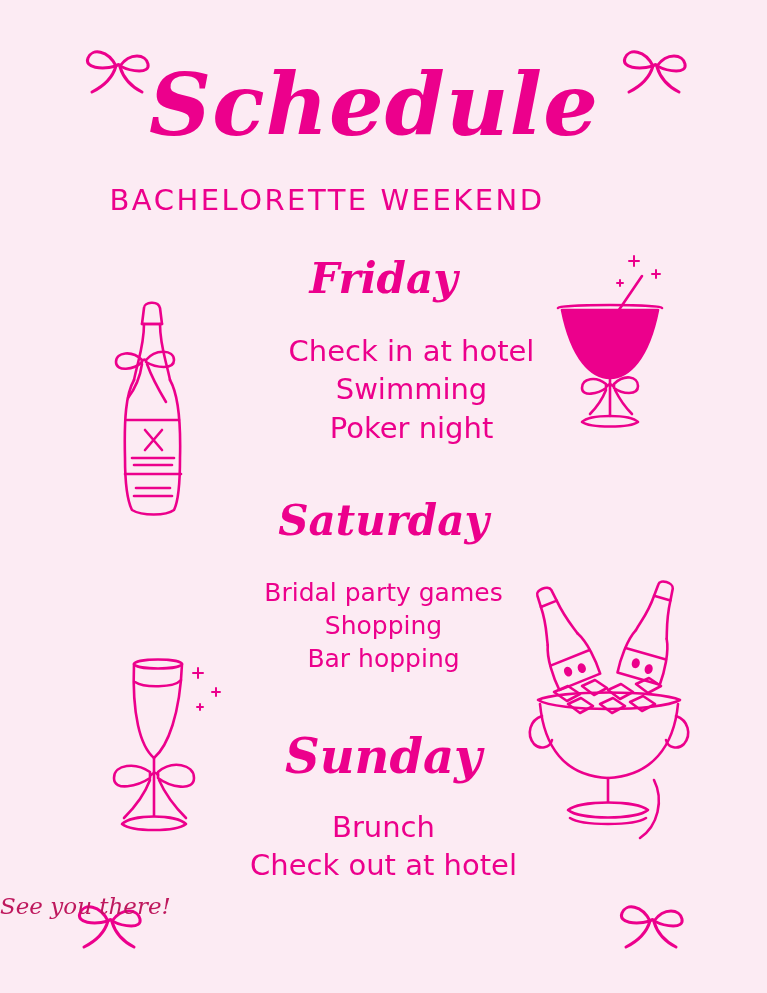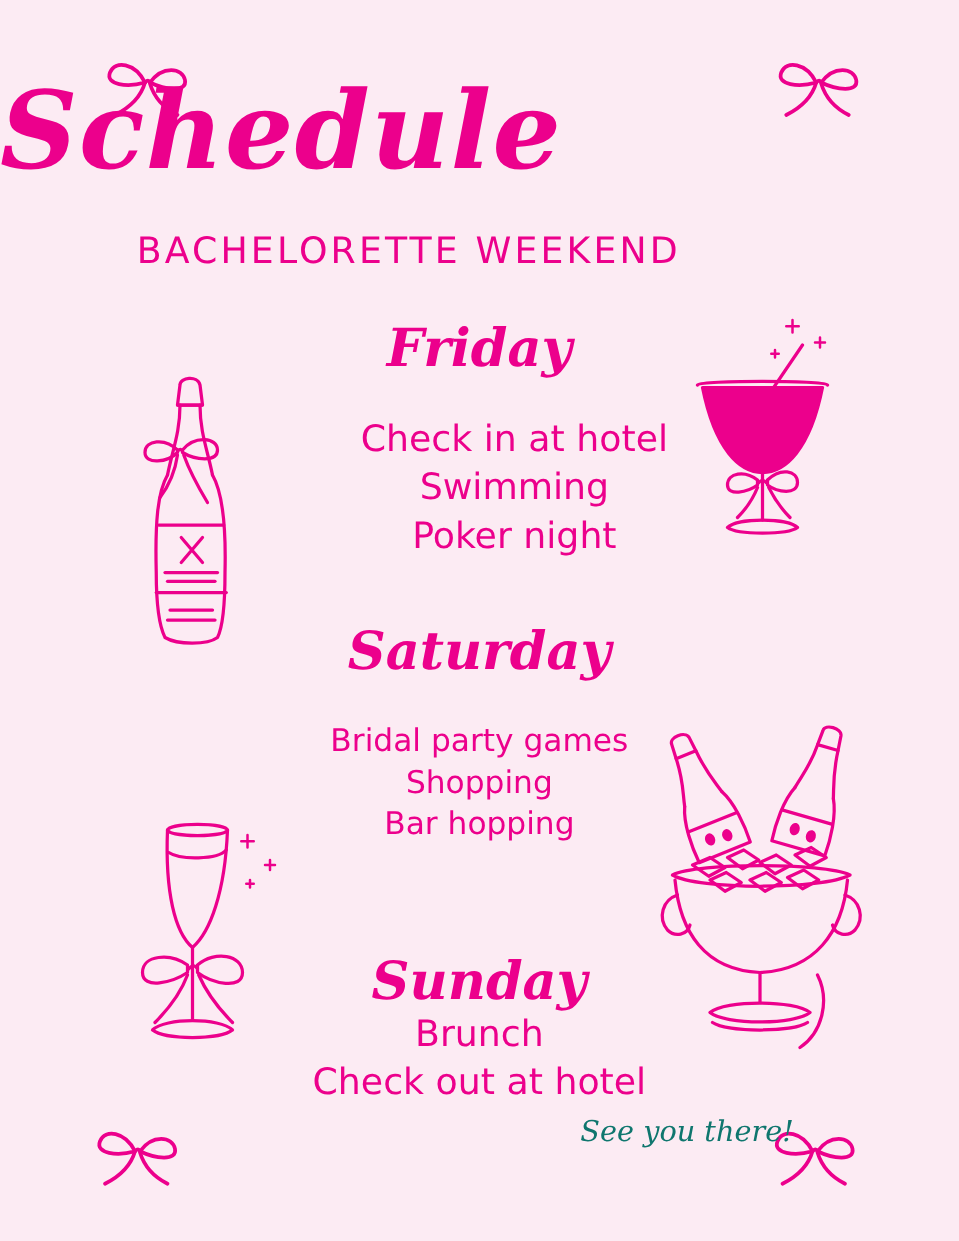--- a/index.html
+++ b/index.html
@@ -21,21 +21,21 @@
     background: #fcebf3;
     overflow: hidden;
   }
 
   
   .title {
     position: absolute;
     top: 62px;
     left: 0;
     width: 748px;
-    text-align: left;
+    text-align: center;
     font-family: "DejaVu Serif", serif;
     font-style: italic;
     font-weight: bold;
     font-size: 86px;
     letter-spacing: 1px;
     color: #ec008c;
     line-height: 1;
   }
   .subtitle {
     position: absolute;
@@ -71,33 +71,33 @@
     color: #ec008c;
     line-height: 1.32;
   }
 
   #day-friday-name   { top: 258px; font-size: 42px; }
   #day-friday-items  { top: 332px; font-size: 29px; }
 
   #day-saturday-name { top: 500px; font-size: 42px; font-style: italic; }
   #day-saturday-items{ top: 576px; font-size: 25px; }
 
-  #day-sunday-name   { top: 764px; font-size: 42px; }
+  #day-sunday-name   { top: 732px; font-size: 48px; }
   #day-sunday-items  { top: 808px; font-size: 29px; }
 
   .closing {
     position: absolute;
     top: 895px;
     left: 0;
     width: 635px;
-    text-align: right;
+    text-align: left;
     font-family: "DejaVu Serif", serif;
     font-style: italic;
     font-size: 23px;
-    color: #0f766e;
+    color: #be185d;
     line-height: 1;
   }
 
   
   .art { position: absolute; }
   .art svg { display: block; overflow: visible; }
 
   #bow-tl { top: 40px;  left: 78px;  }
   #bow-tr { top: 40px;  left: 615px; }
   #bow-bl { top: 895px; left: 70px;  }

